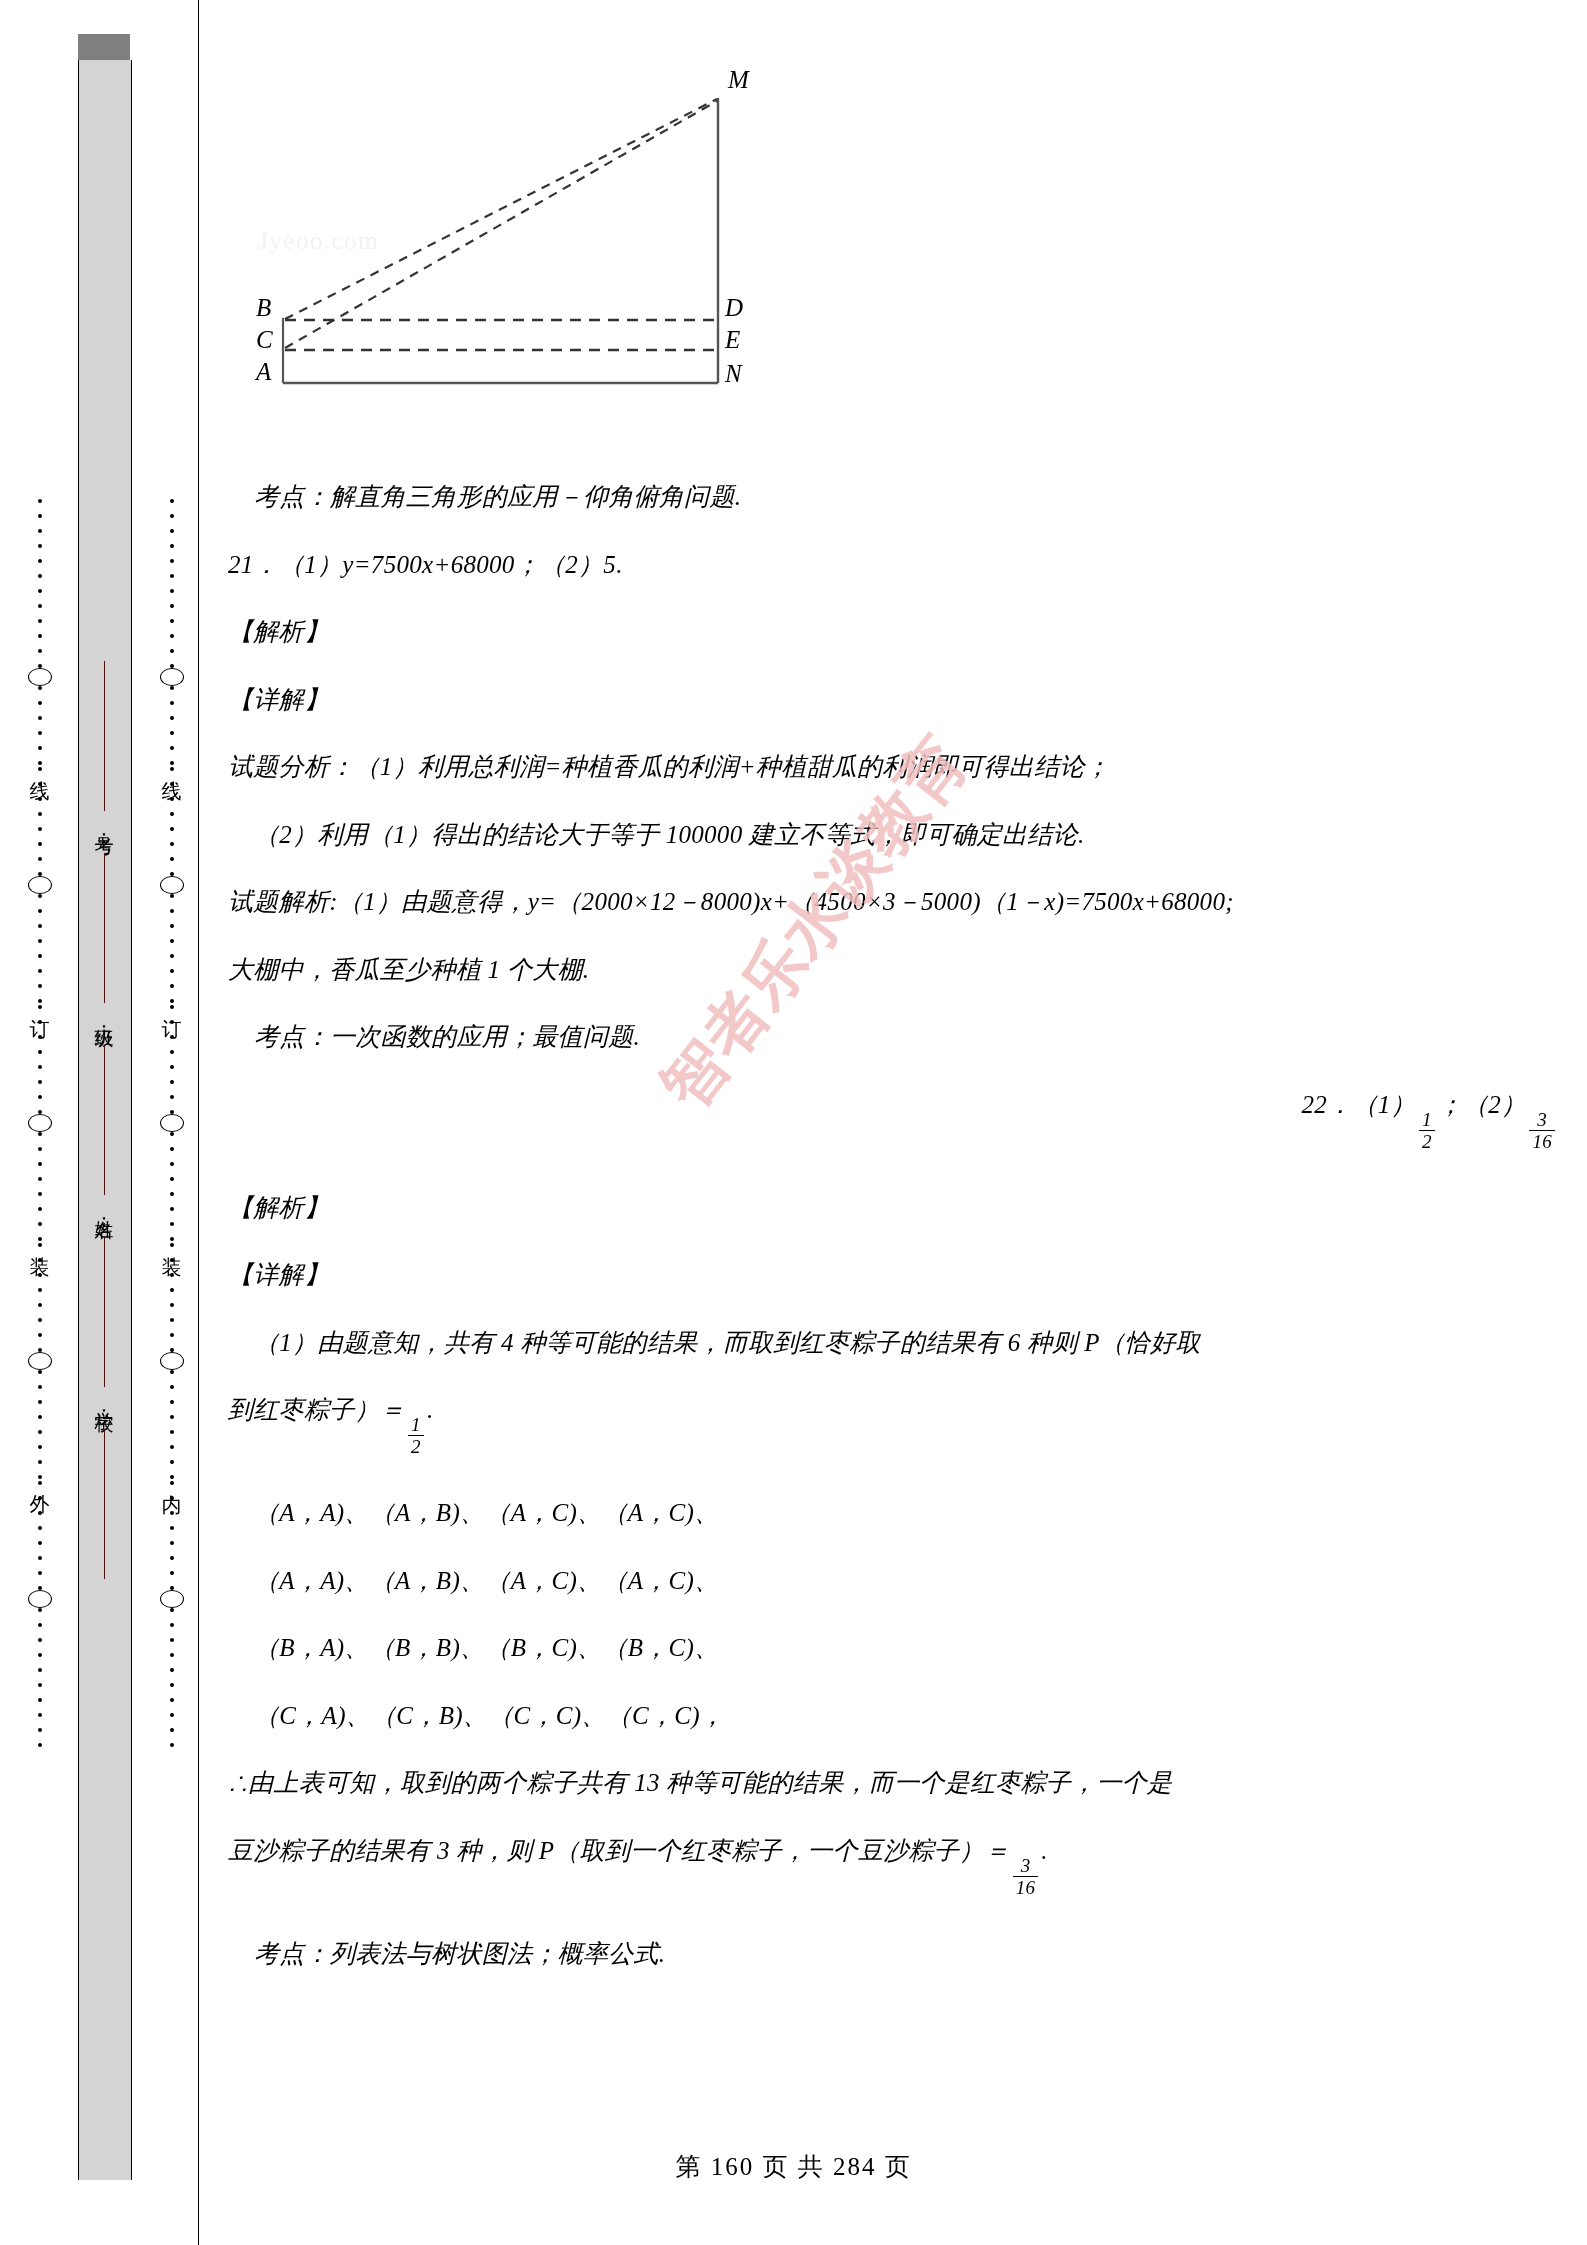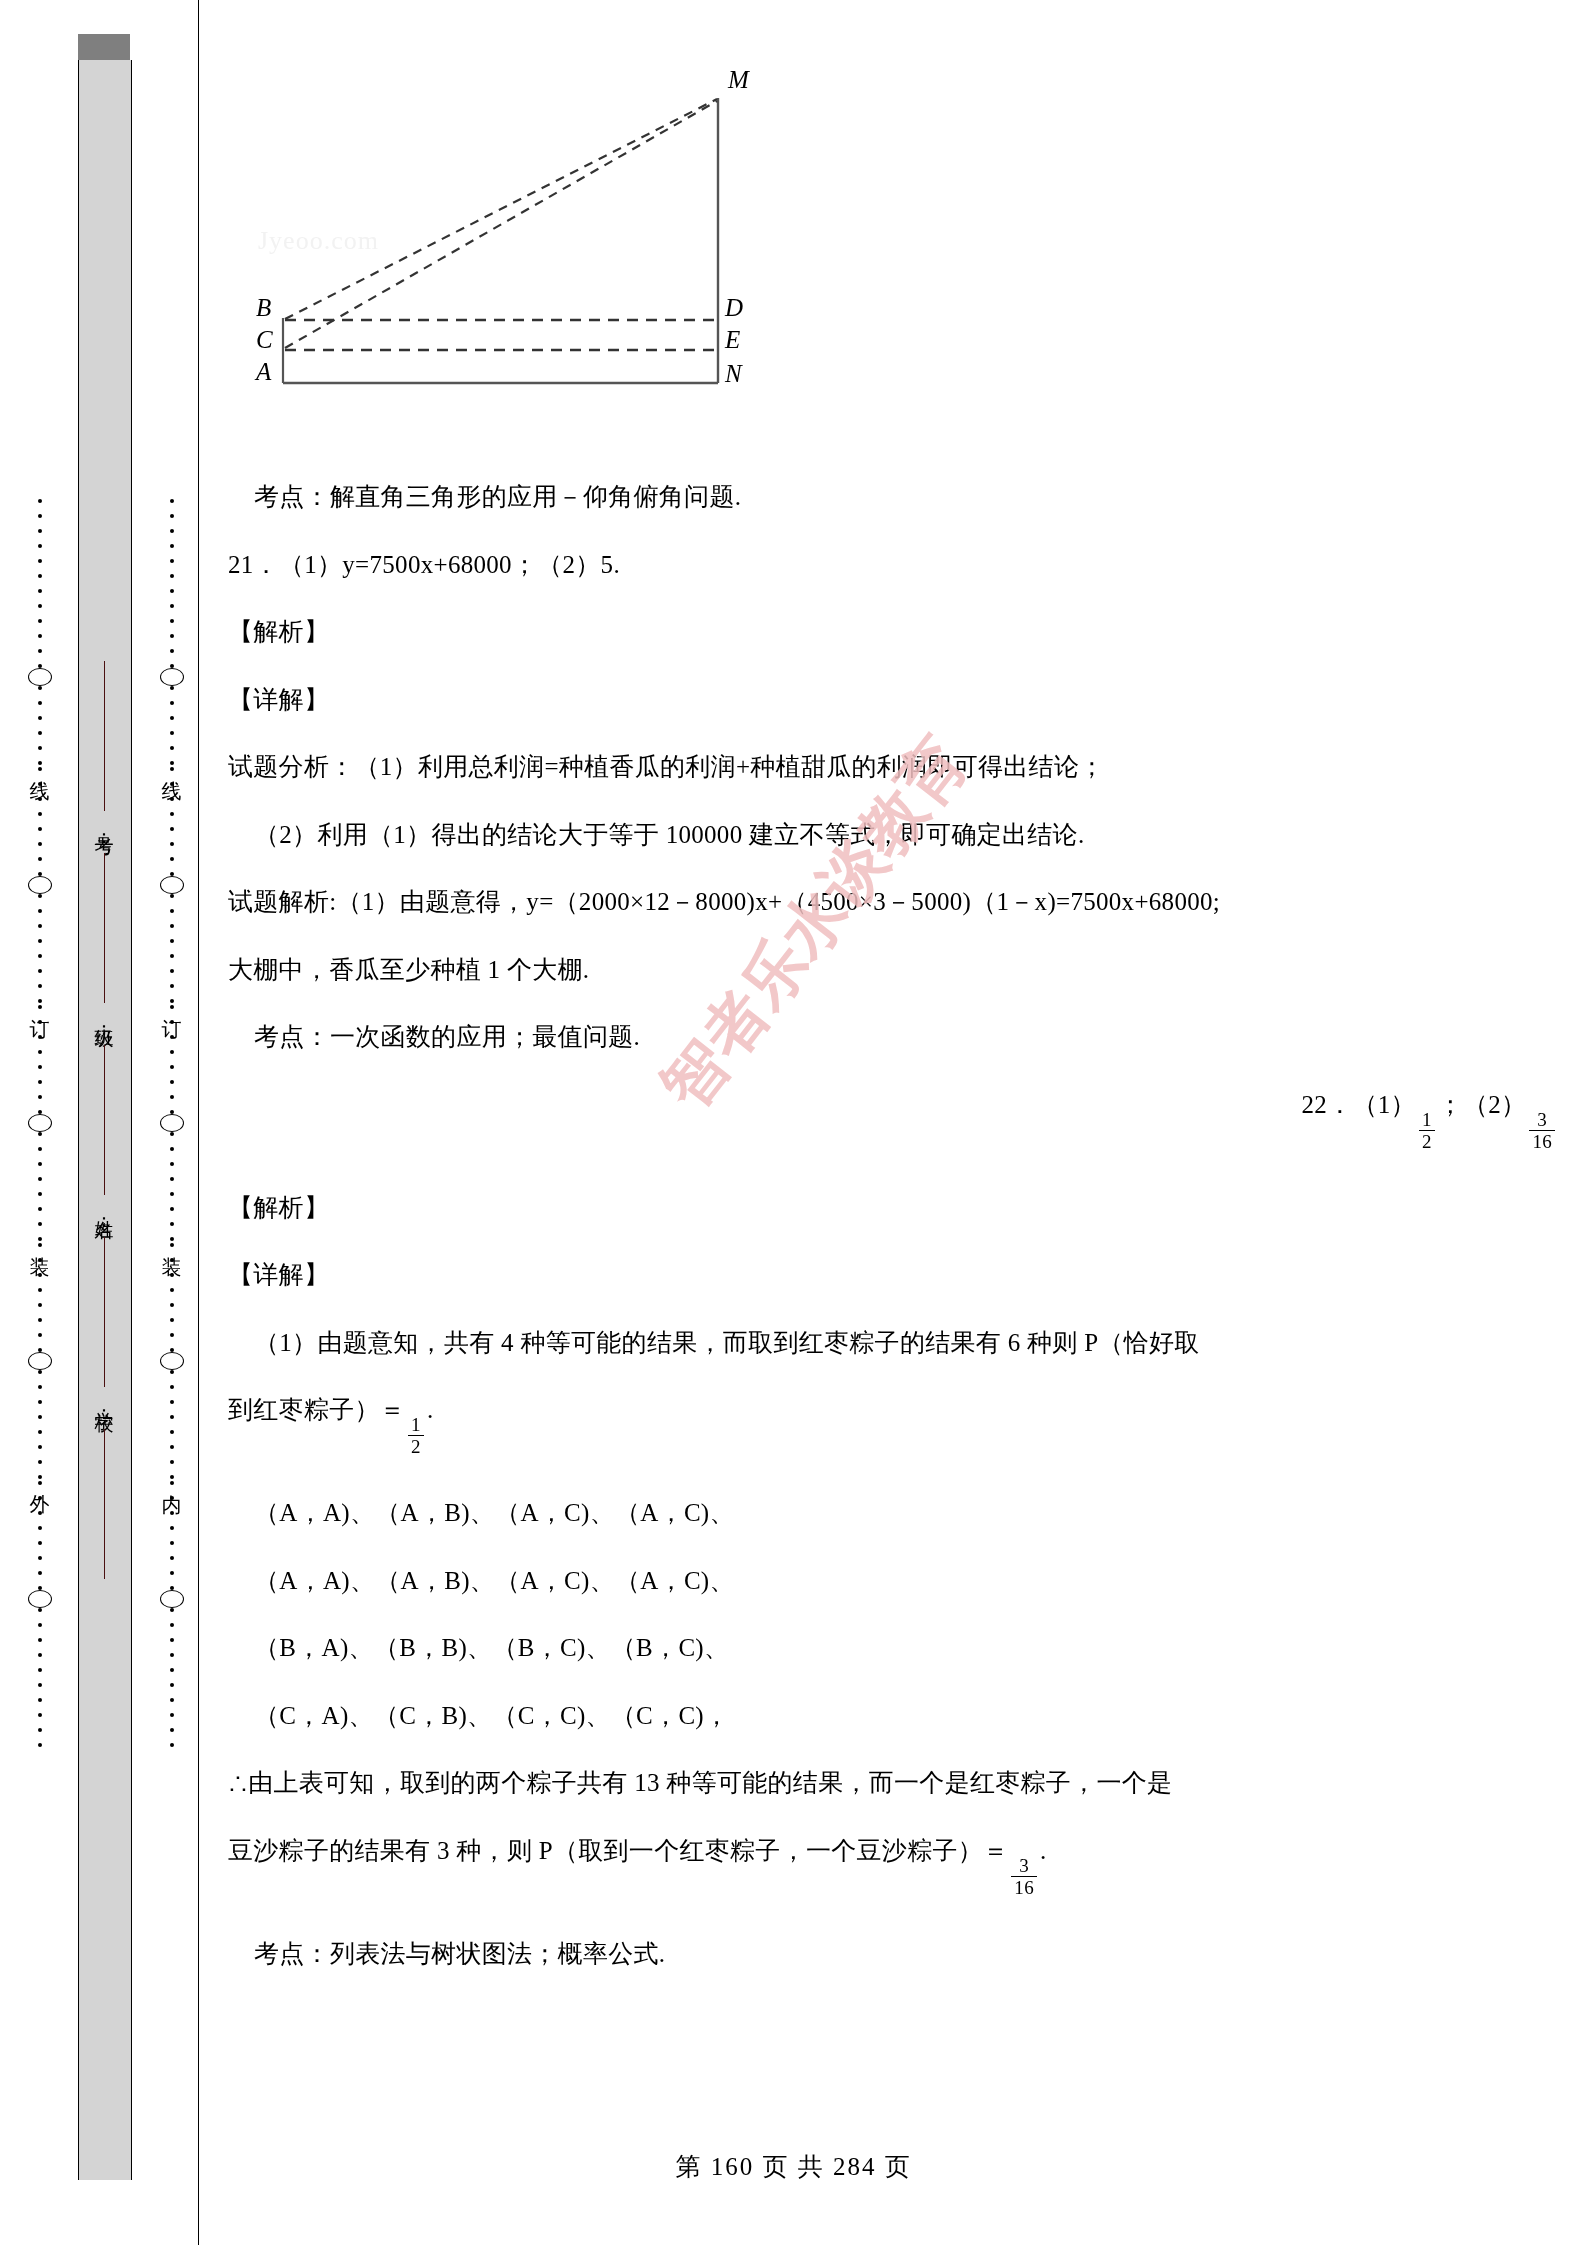--- a/index.html
+++ b/index.html
@@ -41,21 +41,21 @@
   
   .page-rule{position:absolute;left:198px;top:0;width:0;height:2245px;
              border-left:1.6px solid #000;}
 
   
   .content{position:absolute;left:228px;top:0;width:1330px;height:2245px;}
 
   .fig{position:relative;width:760px;height:420px;margin:58px 0 0 0;}
 
   .para{font-size:25px;line-height:1.5;margin:0 0 30px 0;
-        font-family:"Liberation Serif","DejaVu Serif",serif;letter-spacing:.3px;}
+        font-family:"Liberation Serif","DejaVu Serif",serif;letter-spacing:.3px;font-style:italic;}
   .indent{padding-left:26px;}
 
   
   .frac{display:inline-flex;flex-direction:column;align-items:center;
         vertical-align:-0.52em;margin:0 3px;line-height:1;}
   .frac .num{font-size:19px;padding:0 3px 1px 3px;}
   .frac .den{font-size:19px;border-top:1.4px solid #000;padding:1px 3px 0 3px;}
 
   .footer{position:absolute;left:0;right:0;bottom:62px;text-align:center;
           font-size:25px;letter-spacing:2px;}

